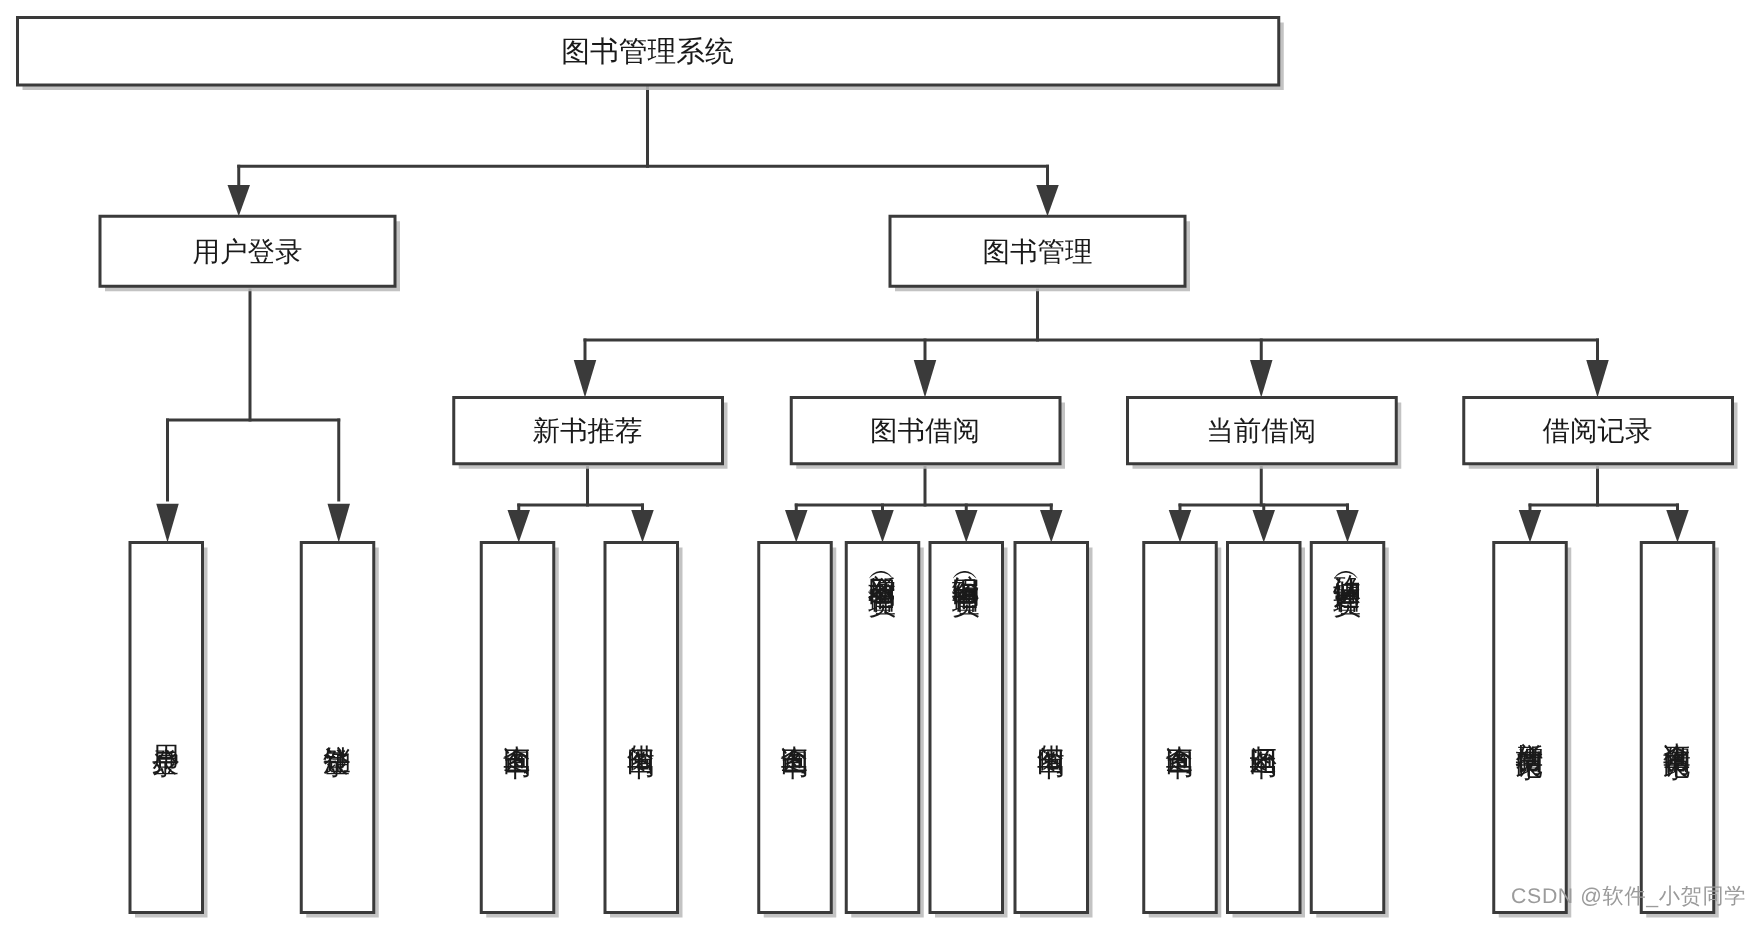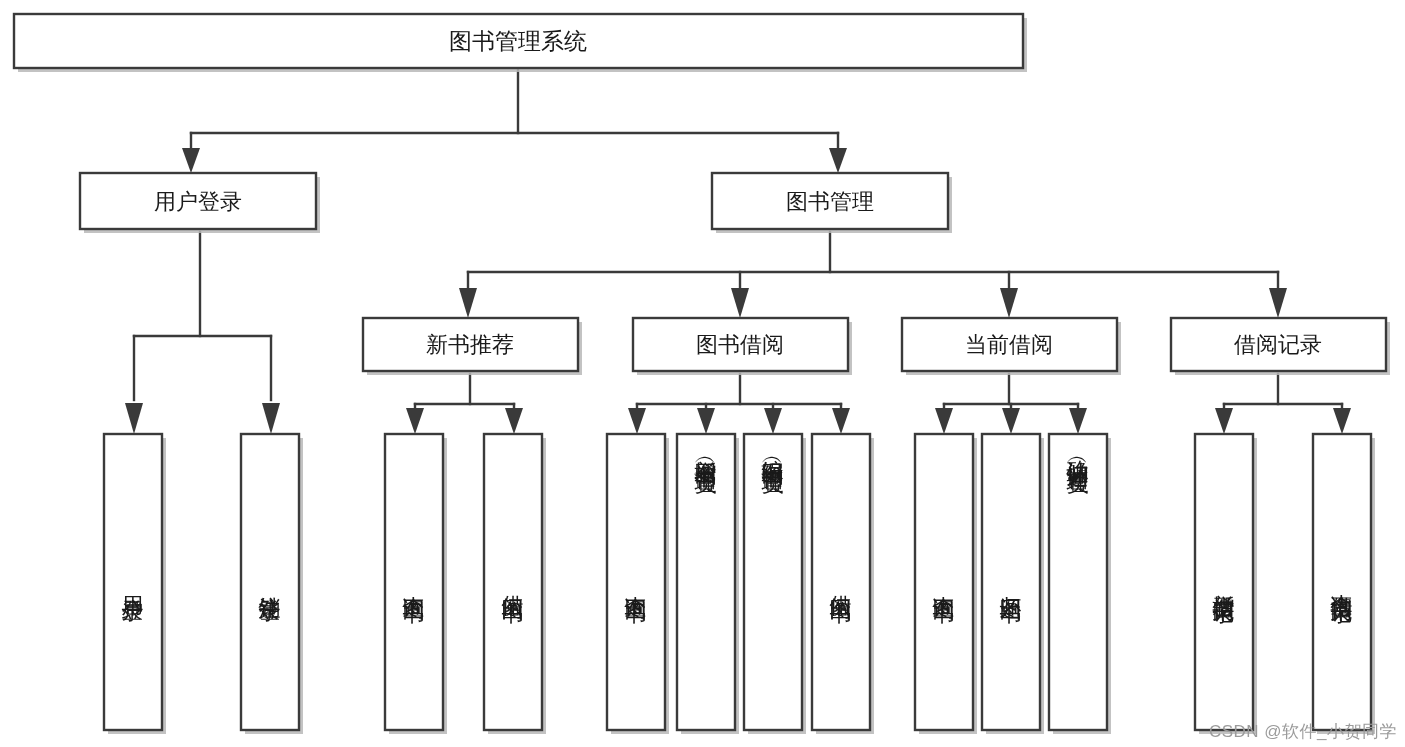--- a/index.html
+++ b/index.html
@@ -69,21 +69,21 @@
     font-family: "Liberation Sans", "DejaVu Sans", sans-serif;
     font-size: 22px;
     line-height: 1.32;
     letter-spacing: 2px;
     color: #1a1a1a;
     white-space: nowrap;
   }
   #watermark {
     position: absolute;
     right: 8px;
-    bottom: 4px;
+    bottom: 19px;
     font-family: "Liberation Sans", "DejaVu Sans", sans-serif;
     font-size: 17px;
     color: #9b9b9b;
     letter-spacing: 0.5px;
     white-space: nowrap;
   }
 </style>
 </head>
 <body>
 

